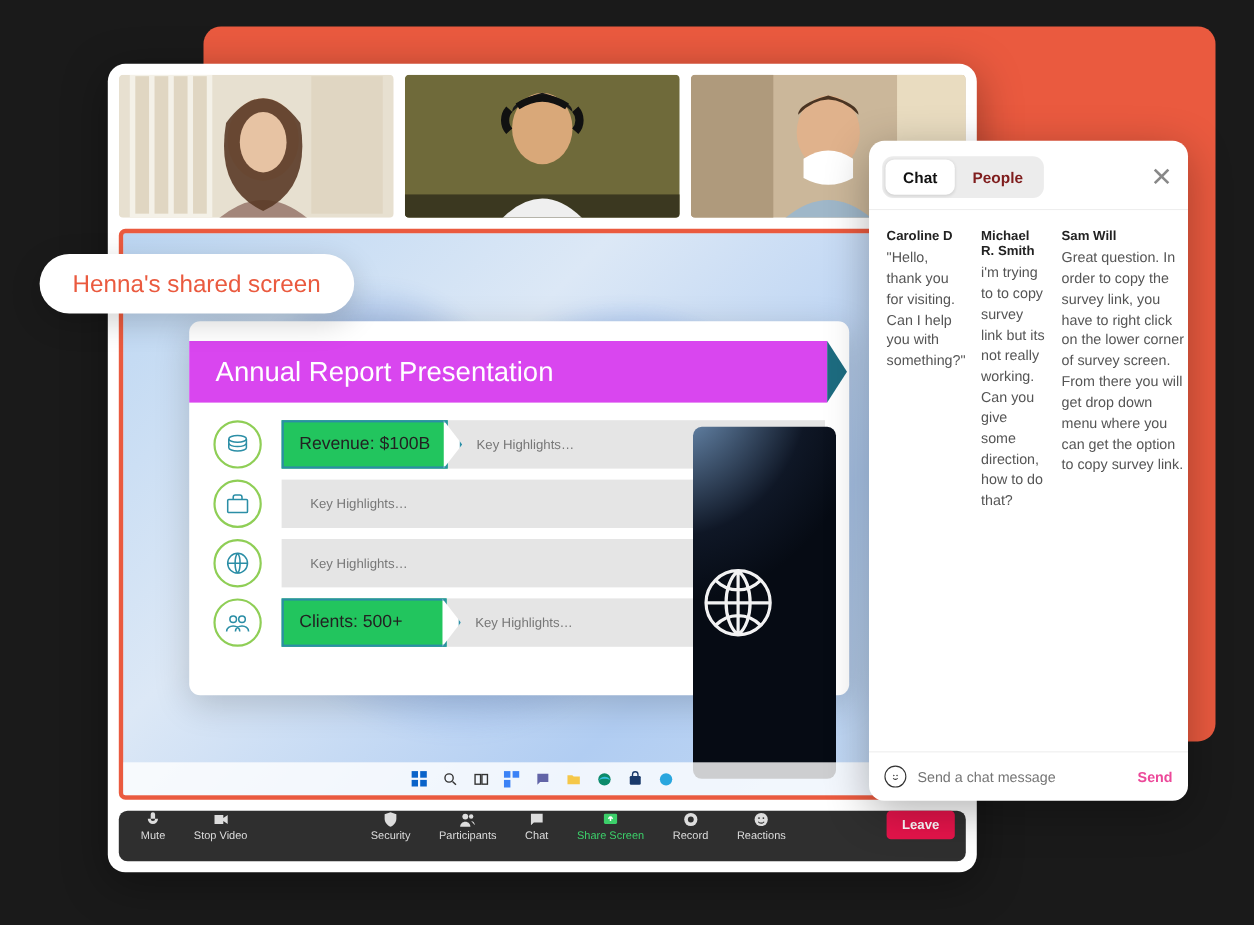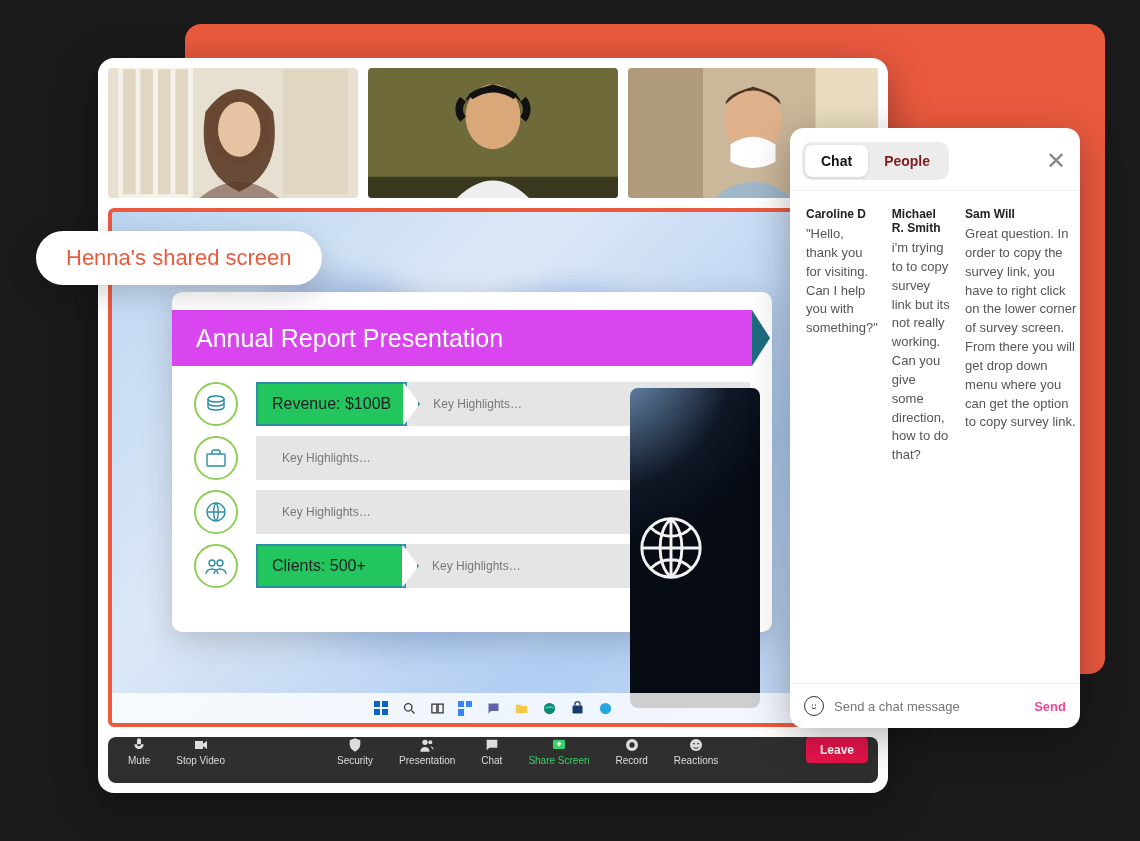--- a/index.html
+++ b/index.html
@@ -469,21 +469,21 @@
           <path d="M12 2l8 3v6c0 5-3.5 9-8 11-4.5-2-8-6-8-11V5z"></path>
         </svg>
       <span>Security</span>
     </div>
     <div class="ctrl">
       <svg viewBox="0 0 24 24">
           <circle cx="9" cy="8" r="4"></circle>
           <path d="M2 22c0-4 3-7 7-7s7 3 7 7M17 14c3 0 5 3 5 6"></path>
           <circle cx="17" cy="8" r="3"></circle>
         </svg>
-      <span>Presentation</span>
+      <span>Participants</span>
     </div>
     <div class="ctrl">
       <svg viewBox="0 0 24 24">
           <path d="M4 4h16v12H8l-4 4z"></path>
         </svg>
       <span>Chat</span>
     </div>
     <div class="ctrl green">
       <svg viewBox="0 0 24 24">
           <rect x="3" y="4" width="18" height="14" rx="2"></rect>

